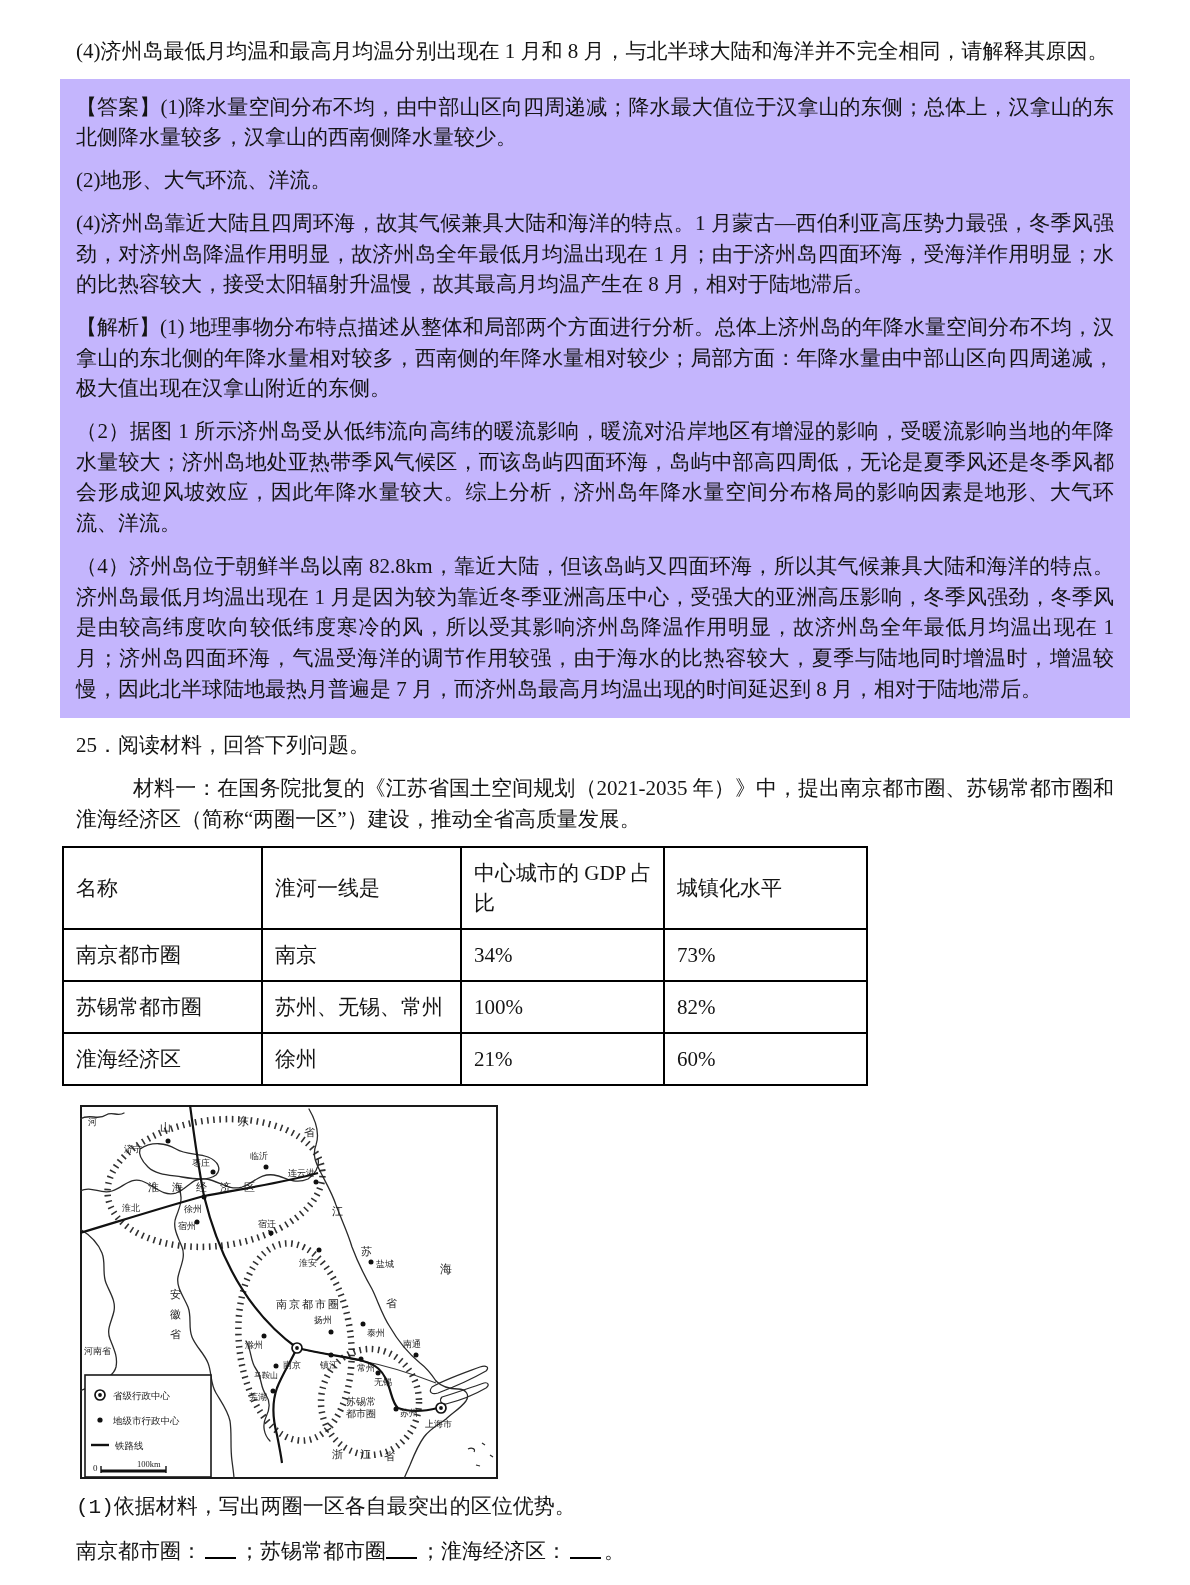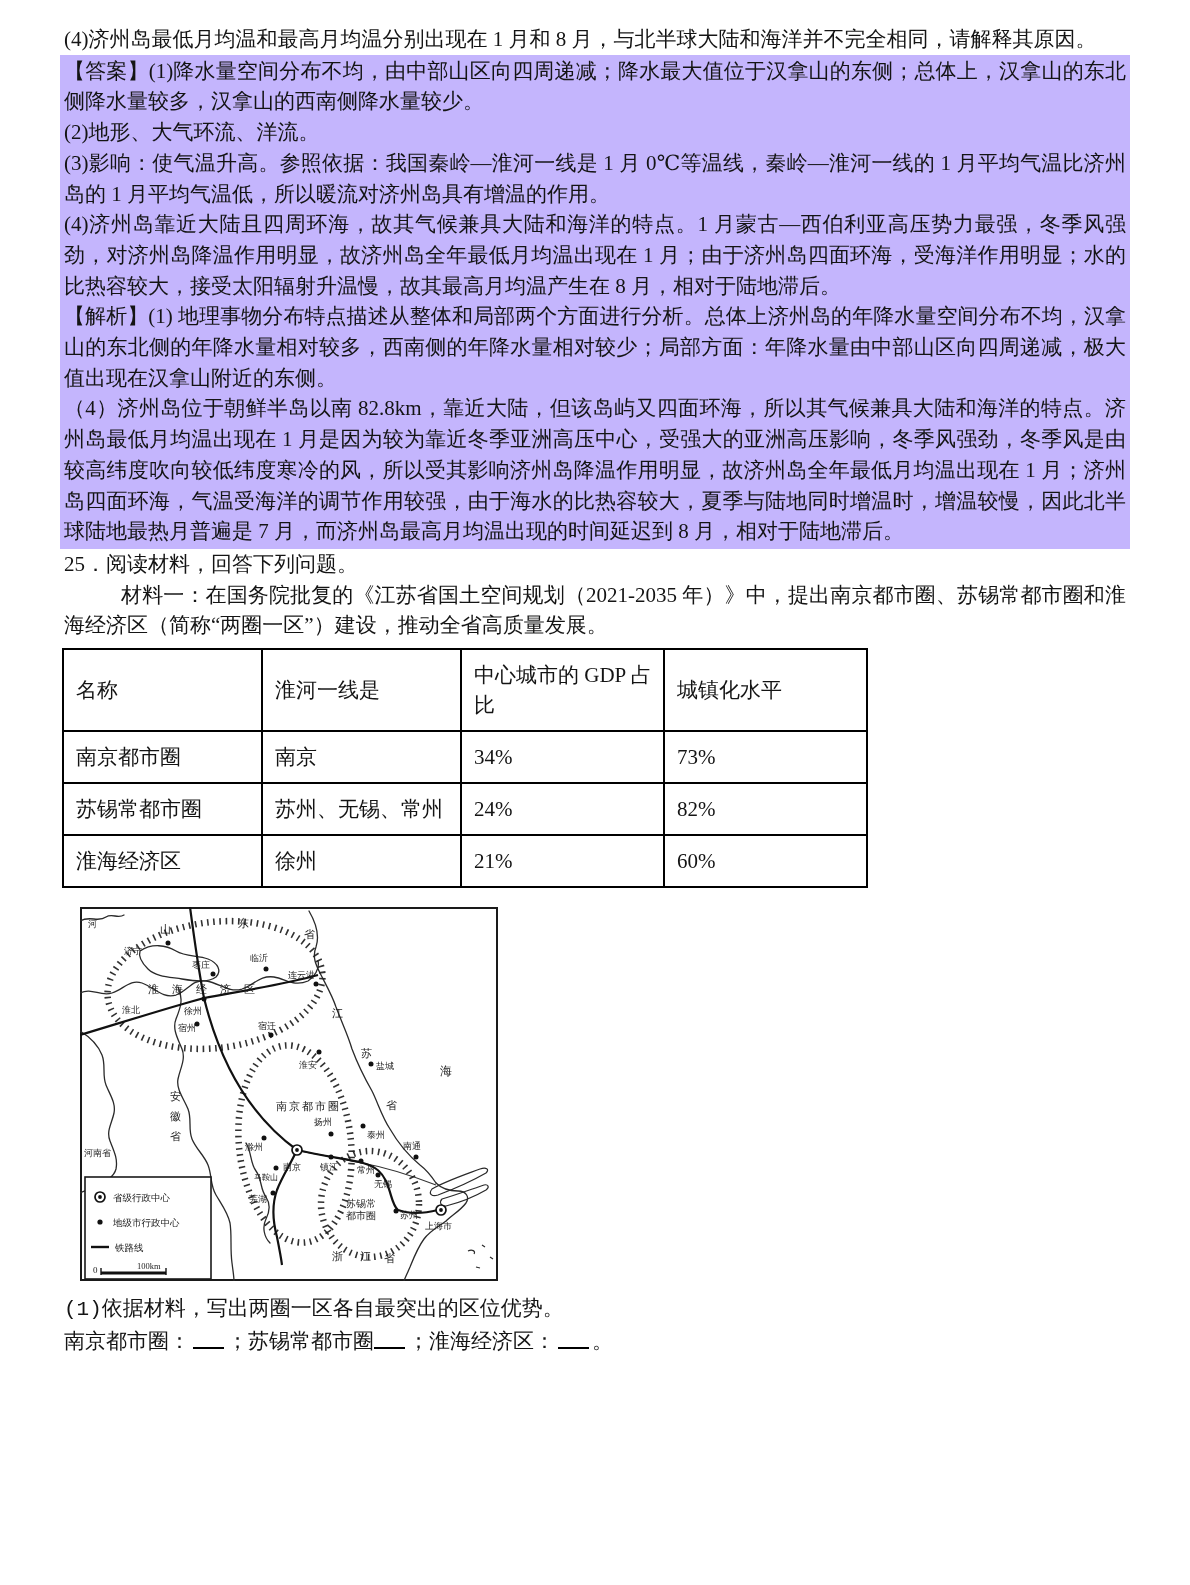--- a/index.html
+++ b/index.html
@@ -3,21 +3,21 @@
 <meta charset="utf-8">
 <style>
   html,body{margin:0;padding:0;}
   body{
     width:1190px;height:1585px;background:#ffffff;overflow:hidden;
     font-family:"Liberation Serif","DejaVu Serif",serif;
     color:#141414;
     -webkit-font-smoothing:antialiased;
   }
   .content{padding:24px 64px 0 64px;font-size:21px;line-height:30.7px;text-align:justify;}
-  .para{margin:0;}
+  .para{margin:12px;}
   .hl{background:#c4b5fd;margin:0 -4px;padding:1px 4px 2px 4px;}
   .indent{text-indent:57px;}
   
   table.dev{border-collapse:collapse;margin:7px 0 0 -2px;table-layout:fixed;width:804px;}
   table.dev th,table.dev td{
     border:2.2px solid #000;font-weight:normal;text-align:left;
     padding:4px 8px 4px 12px;font-size:21px;line-height:30px;vertical-align:middle;
   }
   table.dev thead th{height:72px;}
   table.dev tbody td{height:42px;}
@@ -43,23 +43,23 @@
 </head>
 <body>
 
 <div class="content">
 
   <p class="para">(4)济州岛最低月均温和最高月均温分别出现在 1 月和 8 月，与北半球大陆和海洋并不完全相同，请解释其原因。</p>
 
   <div class="hl">
     <p class="para">【答案】(1)降水量空间分布不均，由中部山区向四周递减；降水最大值位于汉拿山的东侧；总体上，汉拿山的东北侧降水量较多，汉拿山的西南侧降水量较少。</p>
     <p class="para">(2)地形、大气环流、洋流。</p>
-    <p class="para">(3)影响：使气温升高。参照依据：我国秦岭—淮河一线是 1 月 0℃等温线，秦岭—淮河一线的 1 月平均气温比济州岛的 1 月平均气温低，所以暖流对济州岛具有增温的作用。</p>
     <p class="para">(4)济州岛靠近大陆且四周环海，故其气候兼具大陆和海洋的特点。1 月蒙古—西伯利亚高压势力最强，冬季风强劲，对济州岛降温作用明显，故济州岛全年最低月均温出现在 1 月；由于济州岛四面环海，受海洋作用明显；水的比热容较大，接受太阳辐射升温慢，故其最高月均温产生在 8 月，相对于陆地滞后。</p>
     <p class="para">【解析】(1) 地理事物分布特点描述从整体和局部两个方面进行分析。总体上济州岛的年降水量空间分布不均，汉拿山的东北侧的年降水量相对较多，西南侧的年降水量相对较少；局部方面：年降水量由中部山区向四周递减，极大值出现在汉拿山附近的东侧。</p>
+    <p class="para">（2）据图 1 所示济州岛受从低纬流向高纬的暖流影响，暖流对沿岸地区有增湿的影响，受暖流影响当地的年降水量较大；济州岛地处亚热带季风气候区，而该岛屿四面环海，岛屿中部高四周低，无论是夏季风还是冬季风都会形成迎风坡效应，因此年降水量较大。综上分析，济州岛年降水量空间分布格局的影响因素是地形、大气环流、洋流。</p>
     <p class="para">（4）济州岛位于朝鲜半岛以南 82.8km，靠近大陆，但该岛屿又四面环海，所以其气候兼具大陆和海洋的特点。济州岛最低月均温出现在 1 月是因为较为靠近冬季亚洲高压中心，受强大的亚洲高压影响，冬季风强劲，冬季风是由较高纬度吹向较低纬度寒冷的风，所以受其影响济州岛降温作用明显，故济州岛全年最低月均温出现在 1 月；济州岛四面环海，气温受海洋的调节作用较强，由于海水的比热容较大，夏季与陆地同时增温时，增温较慢，因此北半球陆地最热月普遍是 7 月，而济州岛最高月均温出现的时间延迟到 8 月，相对于陆地滞后。</p>
   </div>
 
   <p class="para">25．阅读材料，回答下列问题。</p>
   <p class="para indent">材料一：在国务院批复的《江苏省国土空间规划（2021-2035 年）》中，提出南京都市圈、苏锡常都市圈和淮海经济区（简称“两圈一区”）建设，推动全省高质量发展。</p>
 
   <table class="dev">
     <colgroup>
         <col style="width:199px">
         <col style="width:199px">
@@ -77,21 +77,21 @@
     <tbody>
       <tr>
         <td>南京都市圈</td>
         <td>南京</td>
         <td>34%</td>
         <td>73%</td>
       </tr>
       <tr>
         <td>苏锡常都市圈</td>
         <td>苏州、无锡、常州</td>
-        <td>24%</td>
+        <td>100%</td>
         <td>82%</td>
       </tr>
       <tr>
         <td>淮海经济区</td>
         <td>徐州</td>
         <td>21%</td>
         <td>60%</td>
       </tr>
     </tbody>
   </table>

